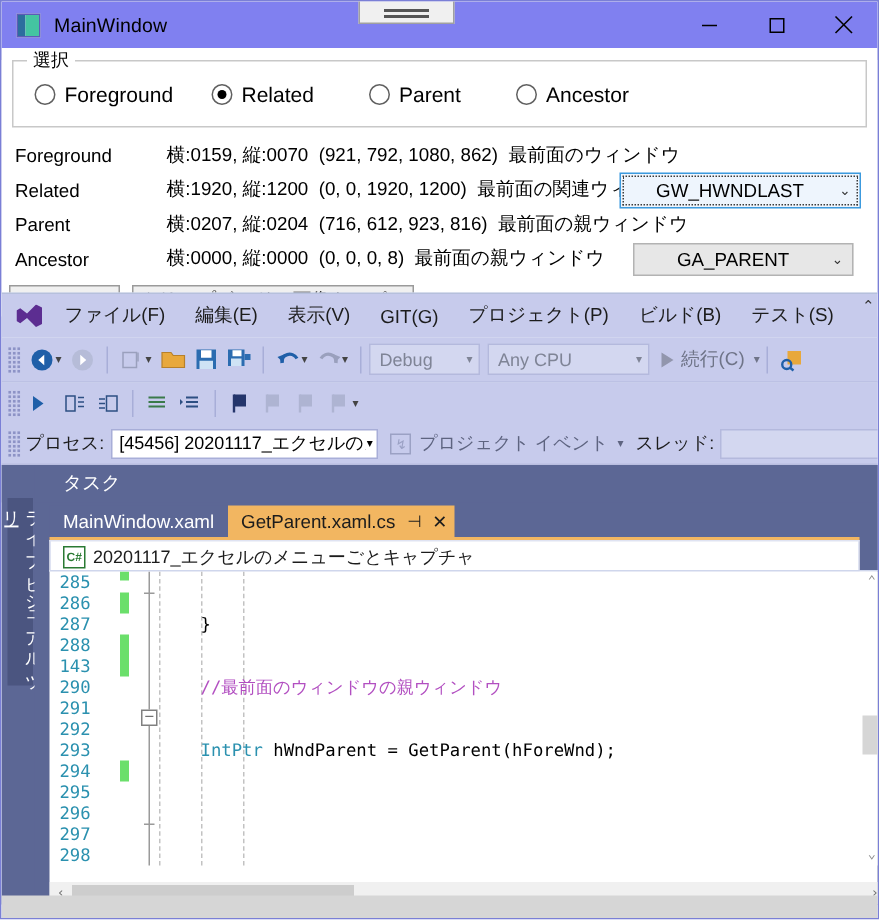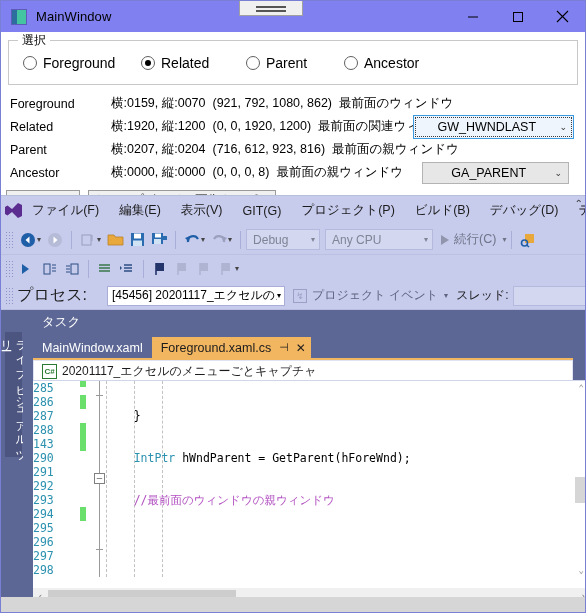--- a/index.html
+++ b/index.html
@@ -216,21 +216,21 @@
   }
   .tcombo .tcx { flex: 1 1 auto; }
   .tcombo .tca { font-size: 8px; margin-left: 8px; }
   .runbtn { display:flex; align-items:center; color:#6f7488; font-size:12.5px; flex:0 0 auto; }
   .runbtn .tri {
     width:0;height:0;border-left:8px solid #9296ad;
     border-top:5px solid transparent;border-bottom:5px solid transparent;
     margin: 0 5px 0 3px;
   }
 
-  .proc-label { font-size: 16px; color: #1c1c1c; margin-right: 20px; white-space: nowrap; }
+  .proc-label { font-size: 12px; color: #1c1c1c; margin-right: 5px; white-space: nowrap; }
   .proc-combo {
     height: 20px; background: #ffffff; border: 1px solid #a8aed8;
     display: flex; align-items: center; padding: 0 3px 0 4px;
     font-size: 12px; color: #000; width: 178px; flex: 0 0 auto;
     overflow: hidden; white-space: nowrap;
   }
   .proc-combo .pv { flex:1 1 auto; overflow:hidden; }
   .lifecycle { display:flex; align-items:center; color:#5e6480; font-size:12px; margin-left:8px; white-space:nowrap; }
   .lifecycle .lbox {
     width:14px;height:14px;border:1px solid #9ba1c4; margin-right:5px;
@@ -304,21 +304,21 @@
     background: #ffffff;
     border-top: 1px solid #cfd6ec;
     overflow: hidden;
     font-family: "DejaVu Sans Mono", monospace;
     font-size: 11.5px;
   }
   .ed-inner { position: relative; width: 100%; height: 196px; }
   .gutter-num {
     position: absolute; left: 0; top: 0;
     width: 36px; height: 100%;
-    text-align: left;
+    text-align: center;
     color: #2b91af;
   }
   .gline { height: 14px; line-height: 14px; padding-right: 2px; }
   .changebar {
     position: absolute; left: 47px; top: 0; width: 6px; height: 100%;
   }
   .cb {
     position: absolute; left: 0; width: 6px; background: #6bdf6b;
   }
   .foldcol {
@@ -487,21 +487,20 @@
           <path d="M13 0 L17 2 L17 13 L13 15 L7 9 L2.5 12.5 L0 11 L0 4 L2.5 2.5 L7 6 Z" fill="#5c2d91"></path>
         </svg>
       </div>
       <div class="vs-menu">
         <span class="mi">ファイル(F)</span>
         <span class="mi">編集(E)</span>
         <span class="mi">表示(V)</span>
         <span class="mi">GIT(G)</span>
         <span class="mi">プロジェクト(P)</span>
         <span class="mi">ビルド(B)</span>
-        <span class="mi">デバッグ(D)</span>
         <span class="mi">テスト(S)</span>
       </div>
       <div class="vs-menu-overflow">⌃</div>
     </div>
 
     <div class="vs-toolbar1">
       <div class="grip"></div>
       <div class="ticon">
         <svg width="16" height="16" viewBox="0 0 16 16">
             <circle cx="8" cy="8" r="7" fill="#1f5fa8"></circle>
@@ -666,21 +665,21 @@
       <div class="left-rail">
         <div class="rail-tab">ライブ ビジュアル ツリー</div>
       </div>
 
       <div class="doc-area">
         <div class="tabrow">
           <div class="dtab">
             <span>MainWindow.xaml</span>
           </div>
           <div class="dtab active">
-            <span>Foreground.xaml.cs</span>
+            <span>GetParent.xaml.cs</span>
             <span class="pin">⊣</span>
             <span class="xc">✕</span>
           </div>
         </div>
         <div class="tab-underline"></div>
 
         <div class="breadcrumb">
           <span class="cs-badge">C#</span>
           <span>20201117_エクセルのメニューごとキャプチャ</span>
         </div>
@@ -721,22 +720,22 @@
           </div>
 
           <div class="ind-guides">
             <div class="ig" style="left:0px"></div>
             <div class="ig" style="left:28px"></div>
             <div class="ig" style="left:56px"></div>
           </div>
 
           <div class="code">
             <div class="cline"><span class="p">    }</span></div>
+            <div class="cline"><span class="cm">    //最前面のウィンドウの親ウィンドウ</span></div>
             <div class="cline"><span class="t">    IntPtr</span><span class="p"> hWndParent = GetParent(hForeWnd);</span></div>
-            <div class="cline"><span class="cm">    //最前面のウィンドウの親ウィンドウ</span></div>
             
             
             
             
             
             
             
             
             
             

